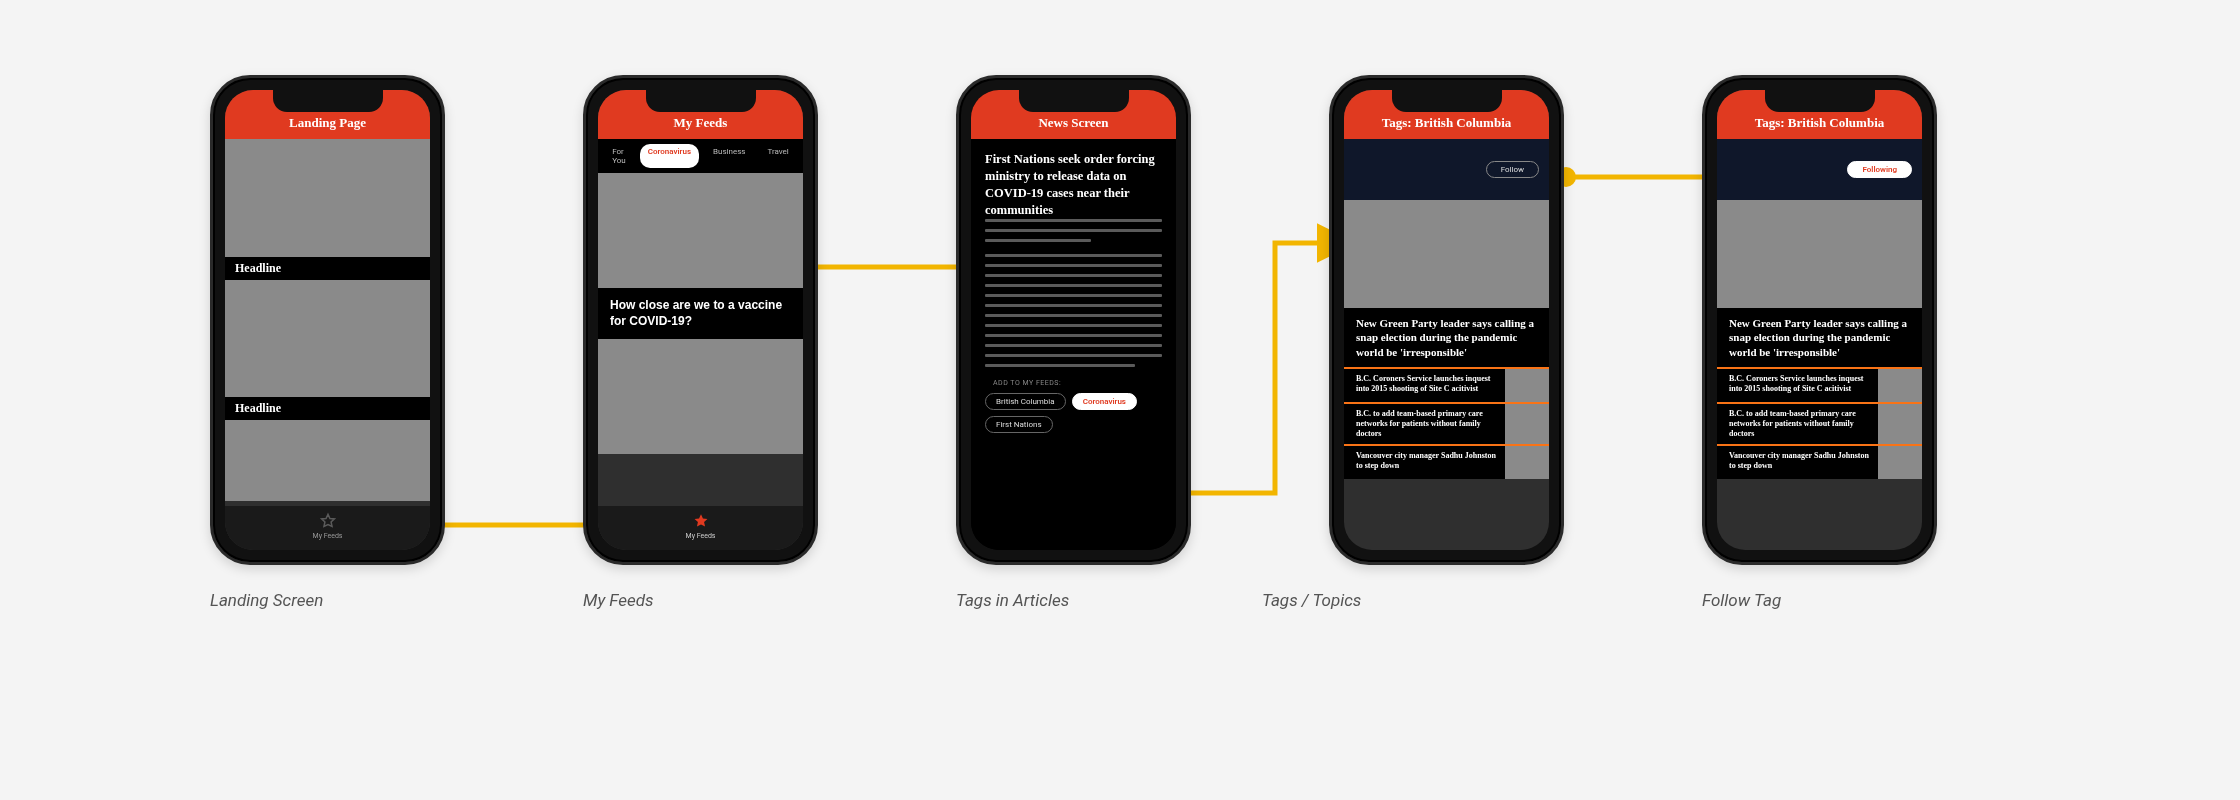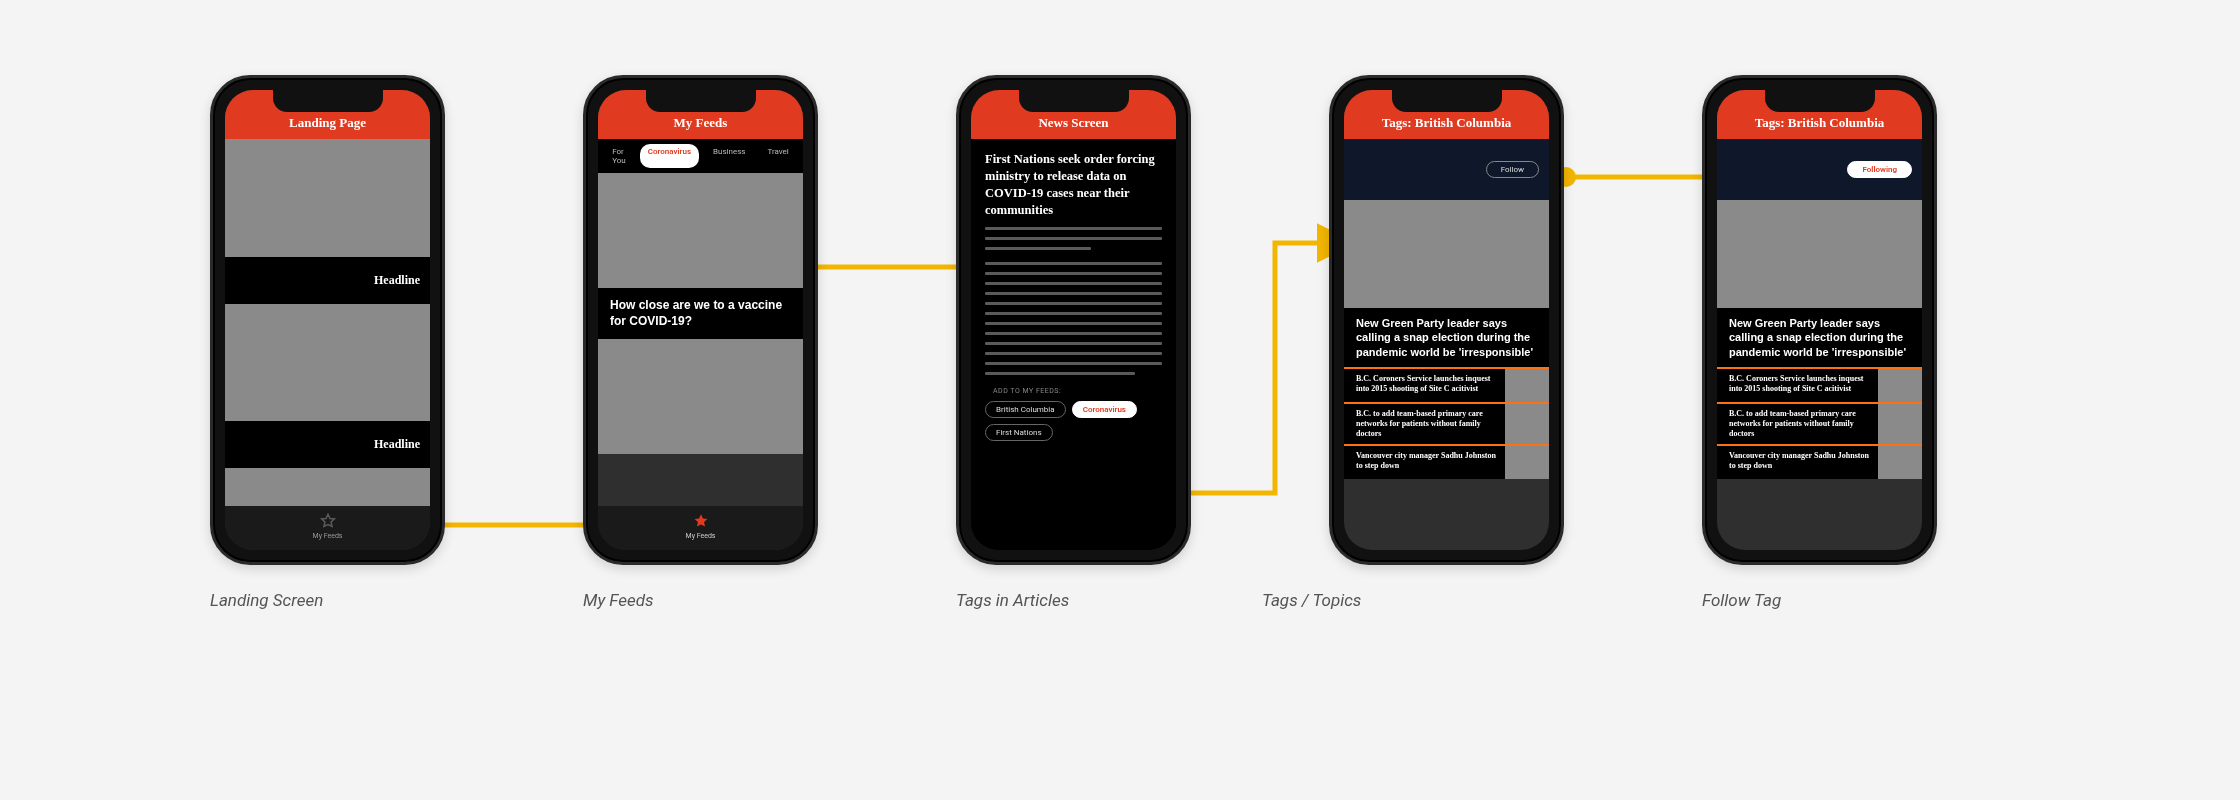--- a/index.html
+++ b/index.html
@@ -69,23 +69,22 @@
   }
 
   
   .content { flex: 1; overflow: hidden; position: relative; }
   .block-gray { background: #8a8a8a; }
   .headline-row {
     background: #000;
     color: #fff;
     font-weight: 700;
     font-size: 12px;
-    padding: 16px 10px;
+    padding: 4px 10px;
     font-family: Georgia, serif;
-    text-align: right;
   }
   .landing-img1 { height: 118px; }
   .landing-sep  { height: 117px; }
   .landing-img2 { height: 81px; }
 
   .tabbar {
     background: #1a1a1a;
     display: flex;
     padding: 6px 0 10px;
   }
@@ -138,21 +137,21 @@
     color: #fff;
     padding: 0 14px;
     flex: 1;
     overflow: hidden;
   }
   .article-title {
     font-family: Georgia, serif;
     font-weight: 700;
     font-size: 12.5px;
     line-height: 1.35;
-    padding: 12px 0 8px;
+    padding: 12px 0 0;
   }
   .line { height: 3px; background: #5a5a5a; margin-bottom: 7px; border-radius: 1px; }
   .line.short { width: 60%; }
   .line.mid   { width: 85%; margin-bottom: 12px; }
   .add-label { font-size: 7px; letter-spacing: .5px; color: #888; margin: 6px 8px 6px; }
   .tag-row { display: flex; flex-wrap: wrap; gap: 6px; }
   .tag {
     font-size: 8px;
     border: 1px solid #666;
     color: #ddd;
@@ -183,21 +182,21 @@
   .follow-btn.following {
     background: #fff;
     border-color: #fff;
     color: #e03a20;
     font-weight: 600;
   }
   .tag-hero { height: 108px; }
   .tag-headline {
     background: #000;
     color: #fff;
-    font-family: Liberation Sans, sans-serif;
+    font-family: Liberation Serif, serif;
     font-weight: 700;
     font-size: 11px;
     line-height: 1.3;
     padding: 8px 12px;
   }
   .tag-item {
     display: flex;
     border-top: 2px solid #f97316;
     background: #000;
     min-height: 35px;

